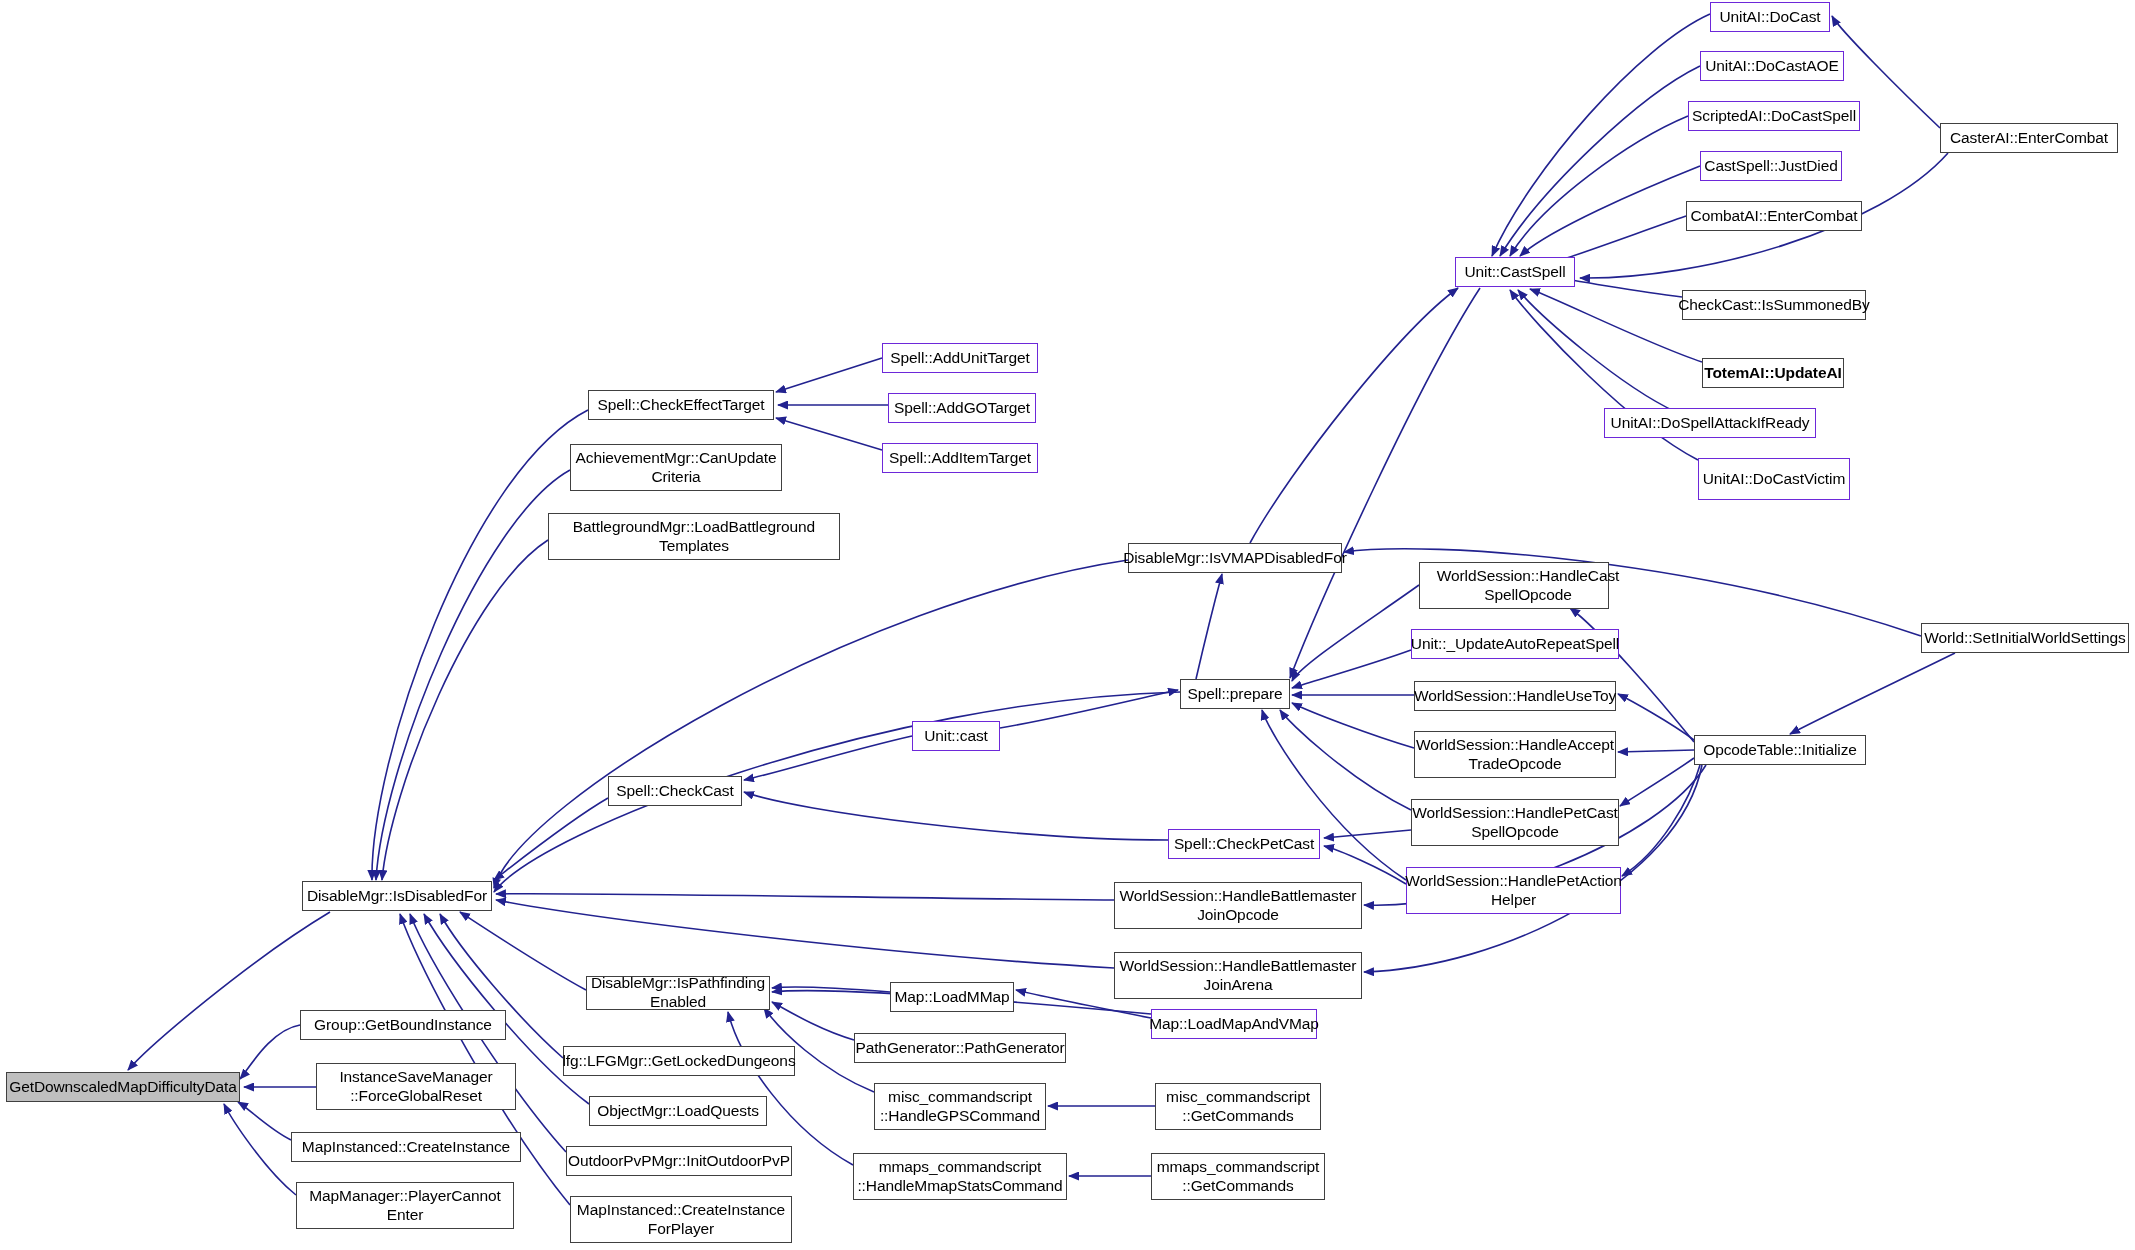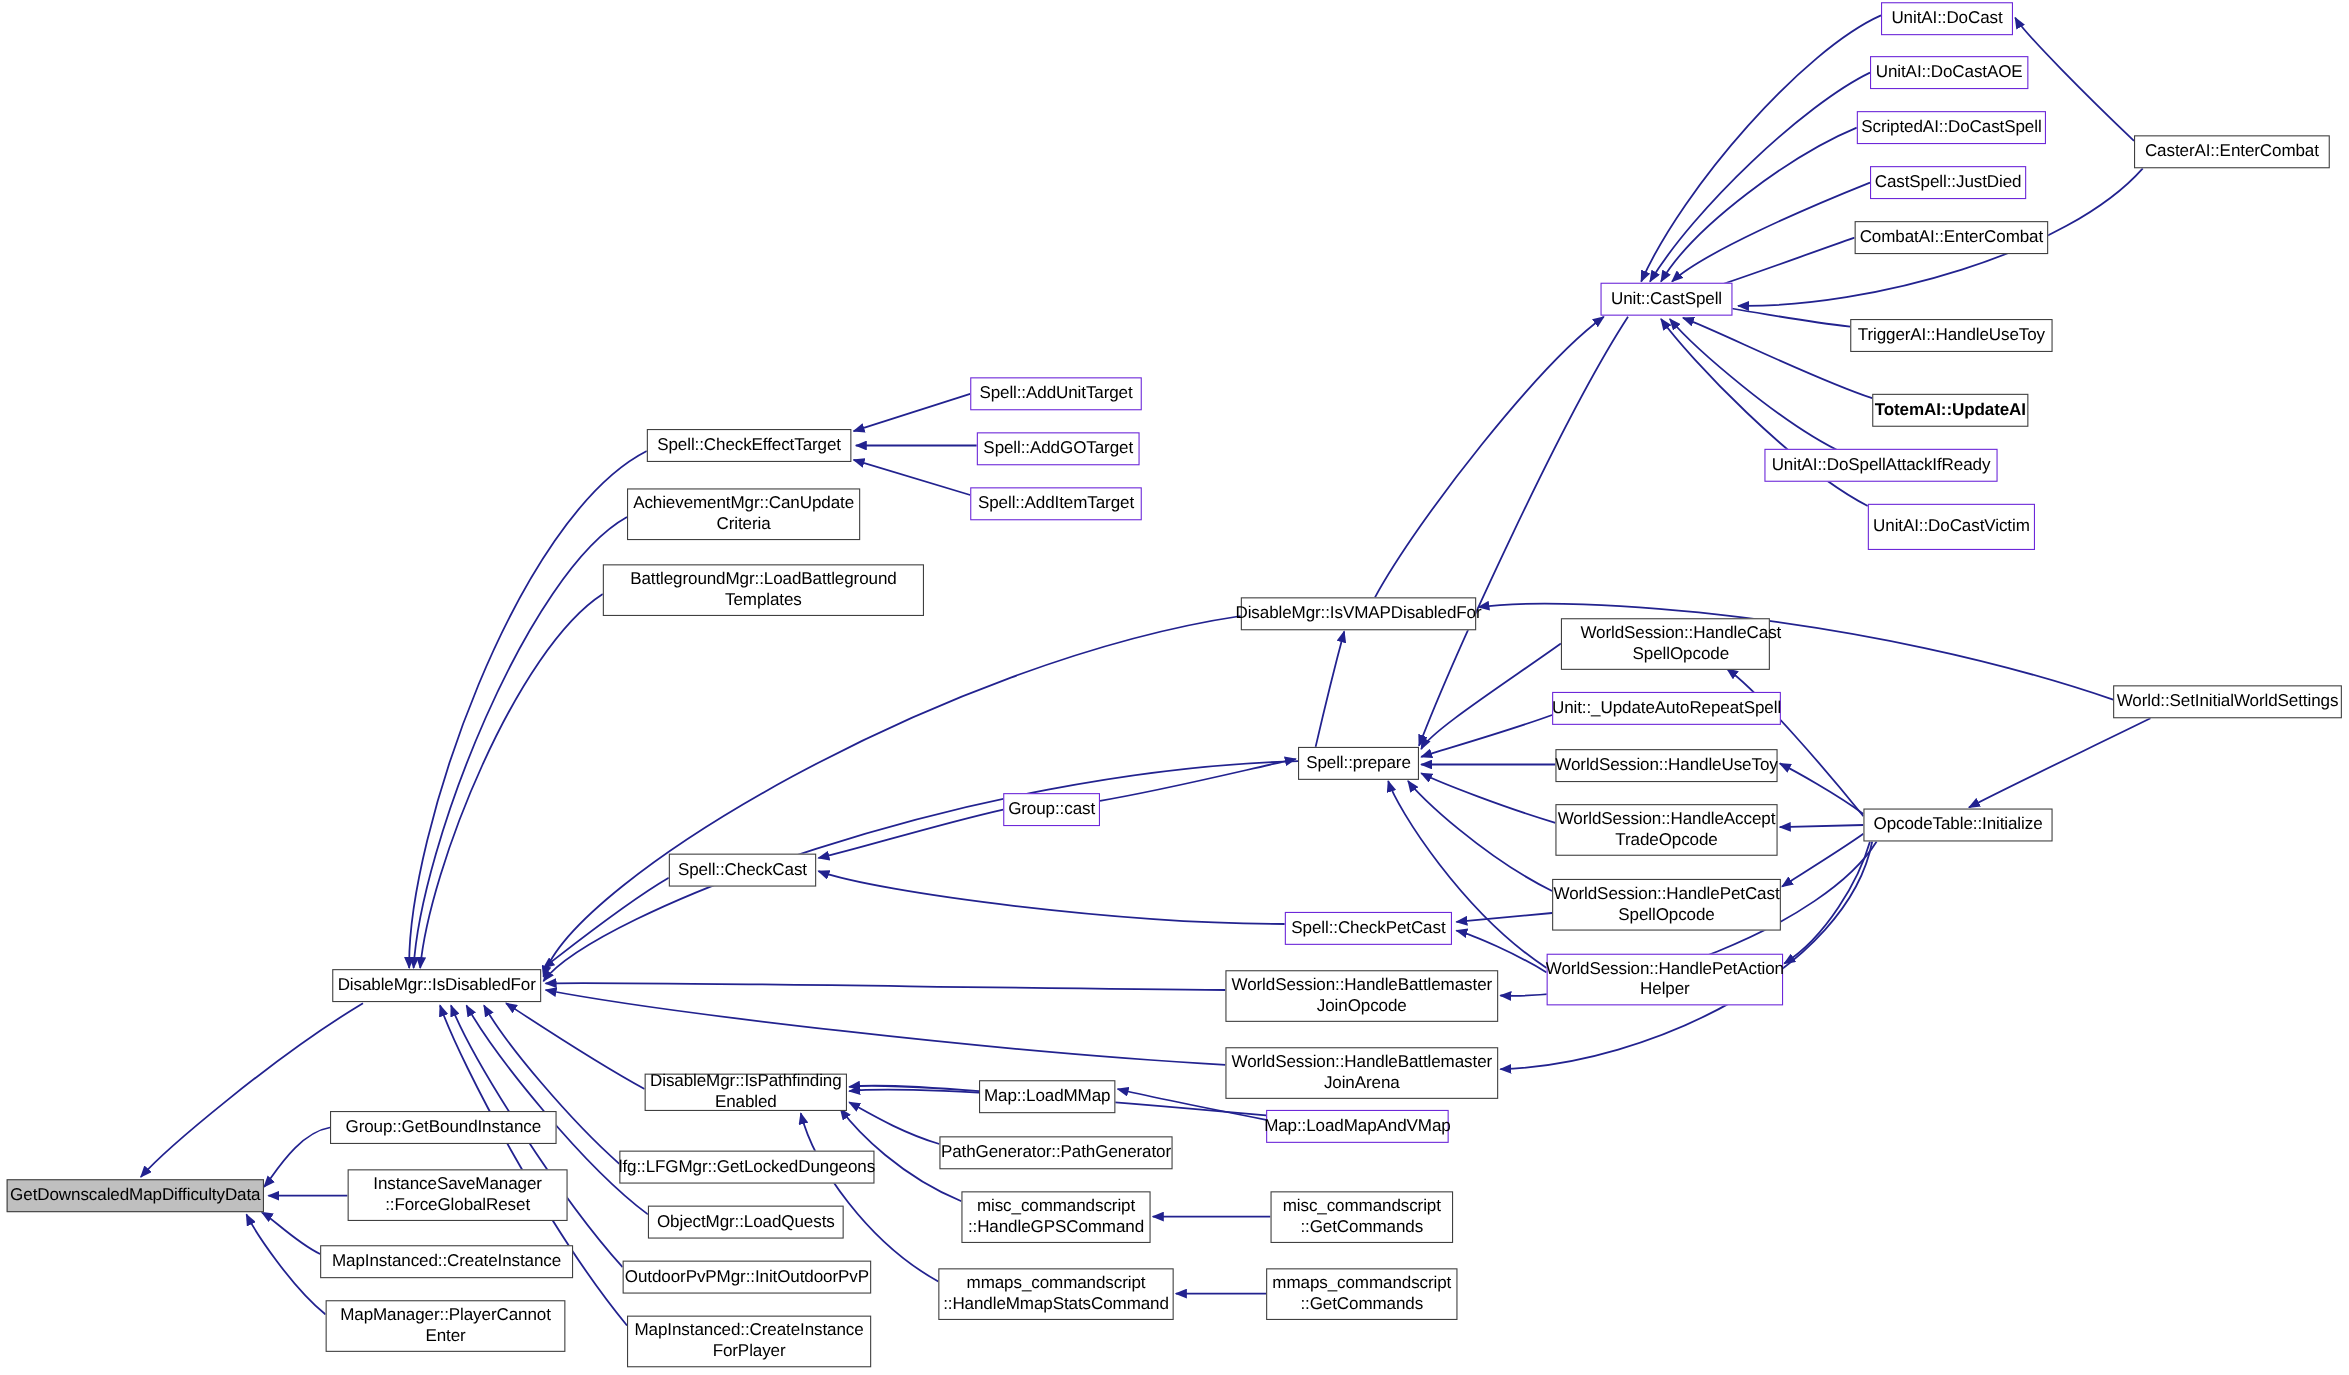--- a/index.html
+++ b/index.html
@@ -101,21 +101,21 @@
       <div class="node" style="left: 588px; top: 390px; width: 186px; height: 30px;">Spell::CheckEffectTarget</div>
       <div class="node" style="left: 570px; top: 444px; width: 212px; height: 47px;">AchievementMgr::CanUpdate
 Criteria</div>
       <div class="node" style="left: 548px; top: 513px; width: 292px; height: 47px;">BattlegroundMgr::LoadBattleground
 Templates</div>
       <div class="node red" style="left: 882px; top: 343px; width: 156px; height: 30px;">Spell::AddUnitTarget</div>
       <div class="node red" style="left: 888px; top: 393px; width: 148px; height: 30px;">Spell::AddGOTarget</div>
       <div class="node red" style="left: 882px; top: 443px; width: 156px; height: 30px;">Spell::AddItemTarget</div>
       <div class="node" style="left: 1128px; top: 543px; width: 214px; height: 30px;">DisableMgr::IsVMAPDisabledFor</div>
       <div class="node" style="left: 1180px; top: 679px; width: 110px; height: 30px;">Spell::prepare</div>
-      <div class="node red" style="left: 912px; top: 721px; width: 88px; height: 30px;">Group::cast</div>
+      <div class="node red" style="left: 912px; top: 721px; width: 88px; height: 30px;">Unit::cast</div>
       <div class="node" style="left: 608px; top: 776px; width: 134px; height: 30px;">Spell::CheckCast</div>
       <div class="node red" style="left: 1168px; top: 829px; width: 152px; height: 30px;">Spell::CheckPetCast</div>
       <div class="node" style="left: 1419px; top: 562px; width: 190px; height: 47px; padding-left: 28px;">WorldSession::HandleCast
 SpellOpcode</div>
       <div class="node red" style="left: 1411px; top: 629px; width: 208px; height: 30px;">Unit::_UpdateAutoRepeatSpell</div>
       <div class="node" style="left: 1414px; top: 681px; width: 202px; height: 30px;">WorldSession::HandleUseToy</div>
       <div class="node" style="left: 1414px; top: 731px; width: 202px; height: 47px;">WorldSession::HandleAccept
 TradeOpcode</div>
       <div class="node" style="left: 1411px; top: 799px; width: 208px; height: 47px;">WorldSession::HandlePetCast
 SpellOpcode</div>
@@ -126,21 +126,21 @@
       <div class="node" style="left: 1114px; top: 952px; width: 248px; height: 47px;">WorldSession::HandleBattlemaster
 JoinArena</div>
       <div class="node" style="left: 1694px; top: 735px; width: 172px; height: 30px;">OpcodeTable::Initialize</div>
       <div class="node" style="left: 1921px; top: 623px; width: 208px; height: 30px;">World::SetInitialWorldSettings</div>
       <div class="node red" style="left: 1455px; top: 257px; width: 120px; height: 30px;">Unit::CastSpell</div>
       <div class="node red" style="left: 1710px; top: 2px; width: 120px; height: 30px;">UnitAI::DoCast</div>
       <div class="node red" style="left: 1700px; top: 51px; width: 144px; height: 30px;">UnitAI::DoCastAOE</div>
       <div class="node red" style="left: 1688px; top: 101px; width: 172px; height: 30px;">ScriptedAI::DoCastSpell</div>
       <div class="node red" style="left: 1700px; top: 151px; width: 142px; height: 30px;">CastSpell::JustDied</div>
       <div class="node" style="left: 1686px; top: 201px; width: 176px; height: 30px;">CombatAI::EnterCombat</div>
-      <div class="node" style="left: 1682px; top: 290px; width: 184px; height: 30px;">TriggerAI::HandleUseToy</div>
+      <div class="node" style="left: 1682px; top: 290px; width: 184px; height: 30px;">CheckCast::IsSummonedBy</div>
       <div class="node" style="left: 1702px; top: 358px; width: 142px; height: 30px; font-weight: bold;">TotemAI::UpdateAI</div>
       <div class="node red" style="left: 1604px; top: 408px; width: 212px; height: 30px;">UnitAI::DoSpellAttackIfReady</div>
       <div class="node red" style="left: 1698px; top: 458px; width: 152px; height: 42px;">UnitAI::DoCastVictim</div>
       <div class="node" style="left: 1940px; top: 123px; width: 178px; height: 30px;">CasterAI::EnterCombat</div>
       <div class="node" style="left: 586px; top: 976px; width: 184px; height: 34px;">DisableMgr::IsPathfinding
 Enabled</div>
       <div class="node" style="left: 563px; top: 1046px; width: 232px; height: 30px;">lfg::LFGMgr::GetLockedDungeons</div>
       <div class="node" style="left: 589px; top: 1096px; width: 178px; height: 30px;">ObjectMgr::LoadQuests</div>
       <div class="node" style="left: 566px; top: 1146px; width: 226px; height: 30px;">OutdoorPvPMgr::InitOutdoorPvP</div>
       <div class="node" style="left: 570px; top: 1196px; width: 222px; height: 47px;">MapInstanced::CreateInstance

